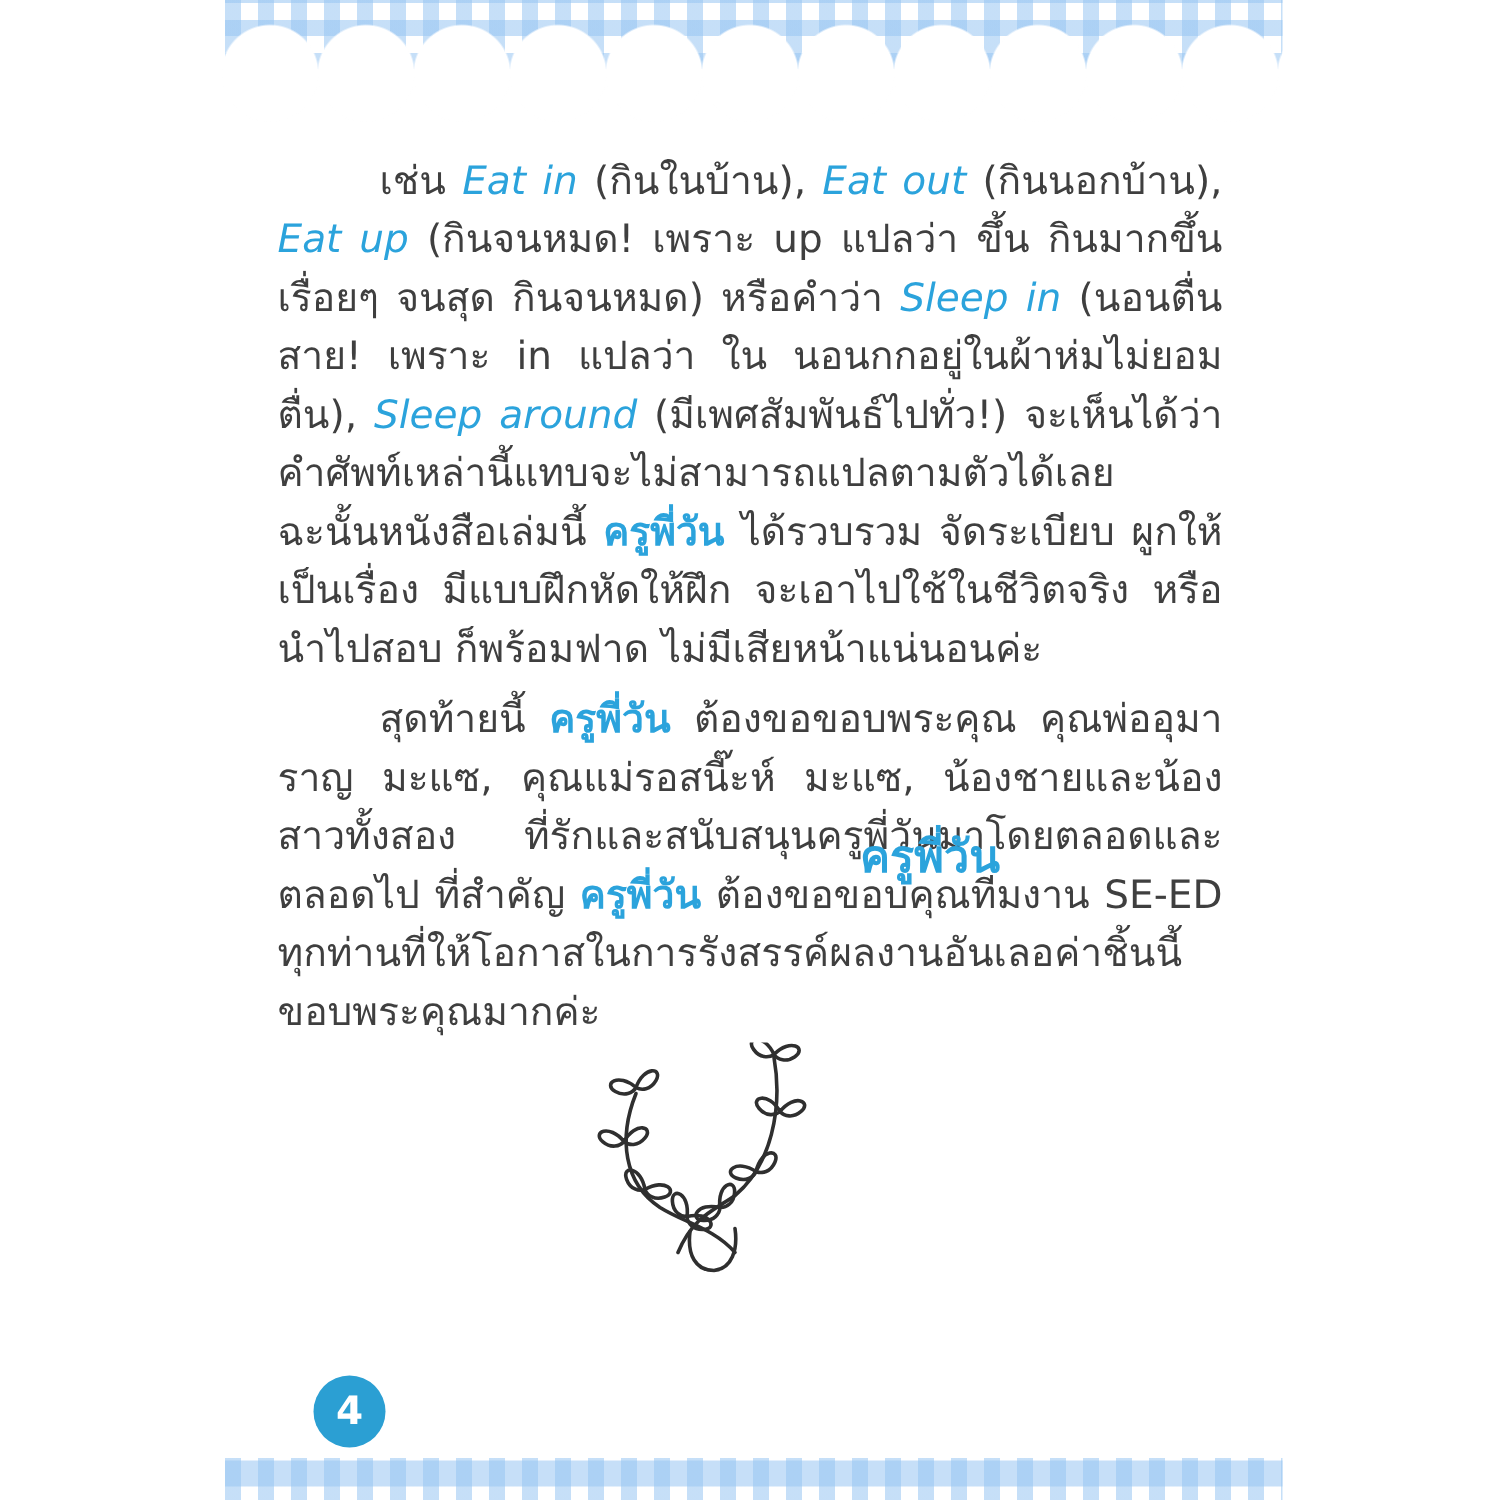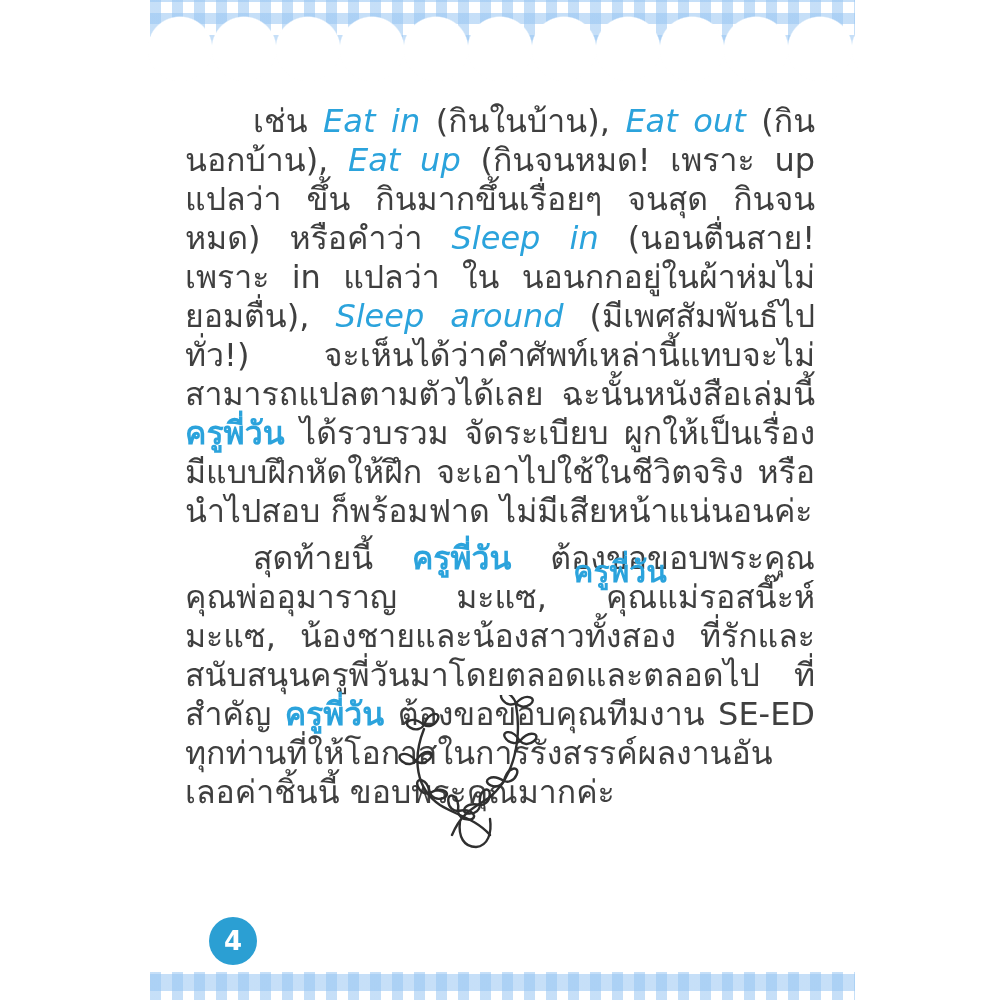--- a/index.html
+++ b/index.html
@@ -30,21 +30,21 @@
   }
   .bottom-border {
     position: absolute; left: 150px; top: 972px; width: 705px; height: 28px;
     background-position: 0 -15px, 0 0;
   }
 
   
   .content {
     position: absolute; left: 185px; top: 102px; width: 630px;
     color: #3F3F3F;
-    font-size: 32px; line-height: 39px;
+    font-size: 26px; line-height: 39px;
     text-align: justify;
   }
   .content p { margin: 0 0 8px 0; text-indent: 68px; }
   .en-blue { color: #2BA3DC; font-style: italic; }
   .th-blue { color: #2BA3DC; font-weight: bold; }
 
   
   .signature {
     position: absolute; left: 425px; top: 552px; width: 390px;
     text-align: center;

